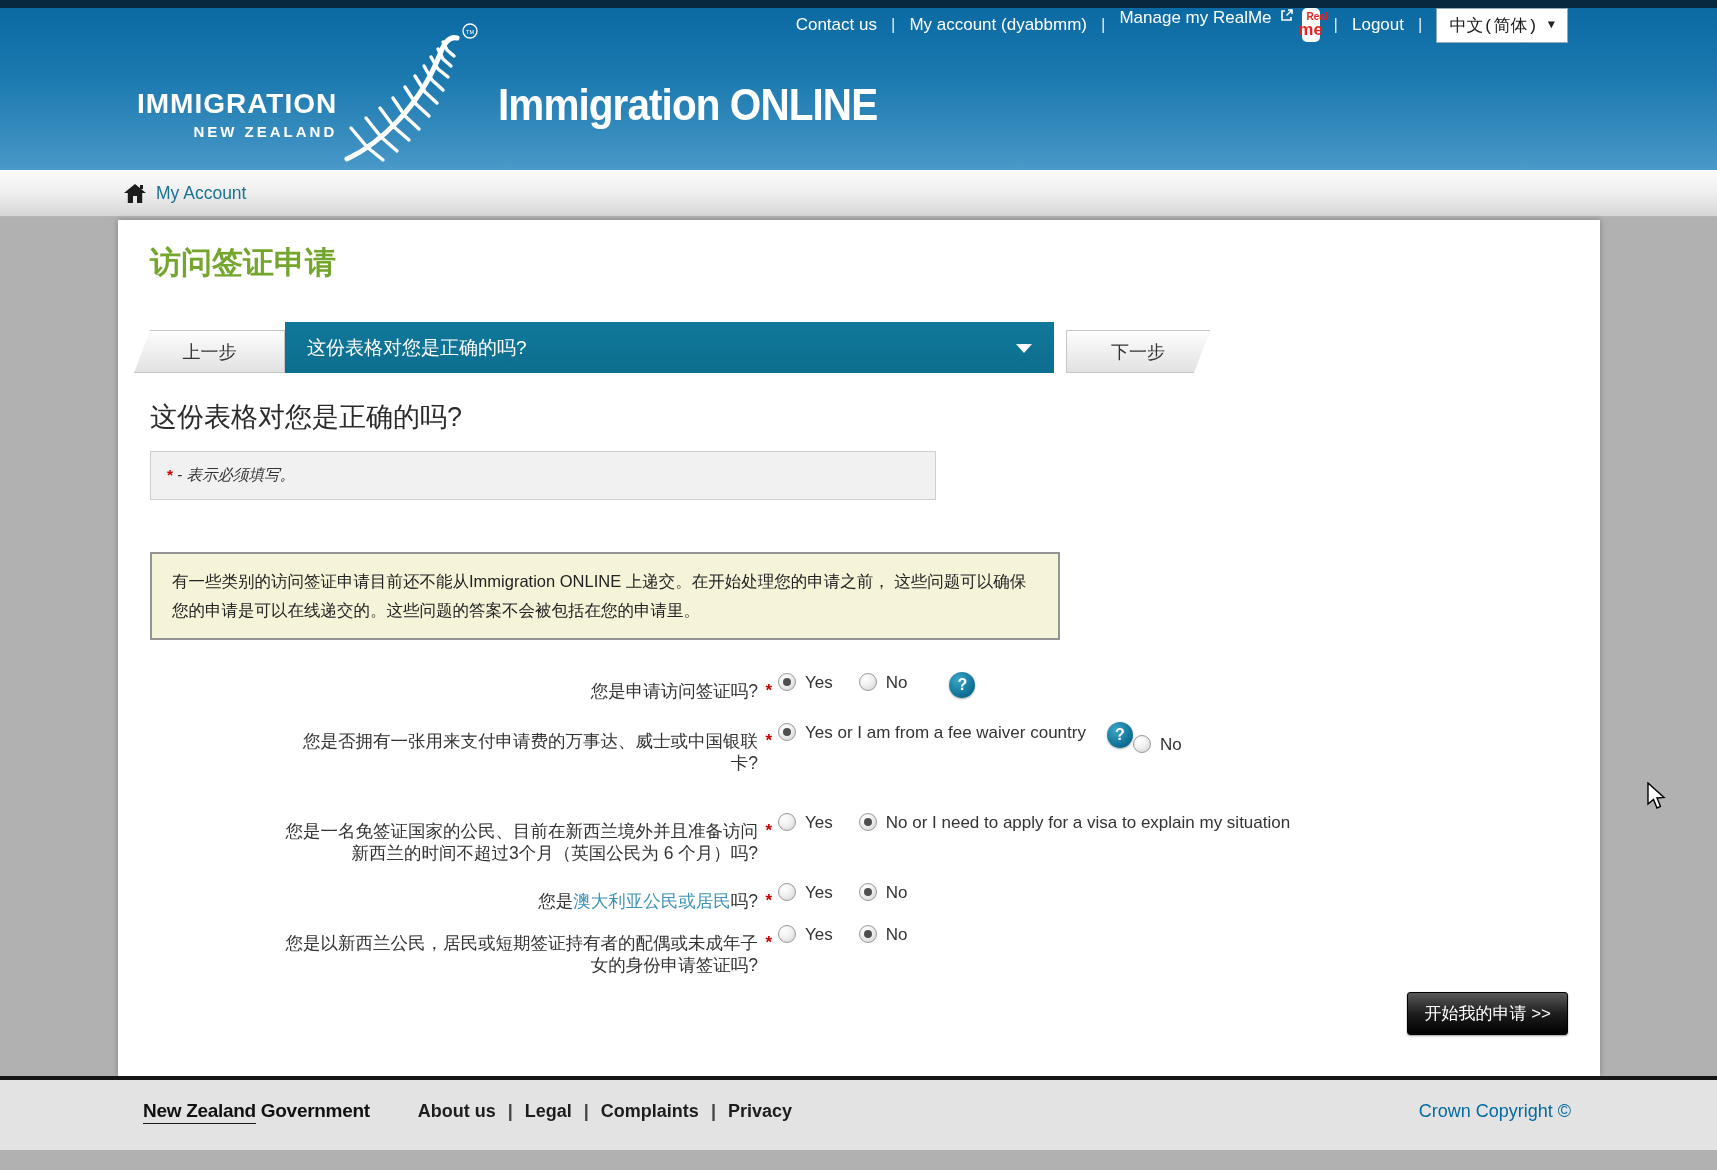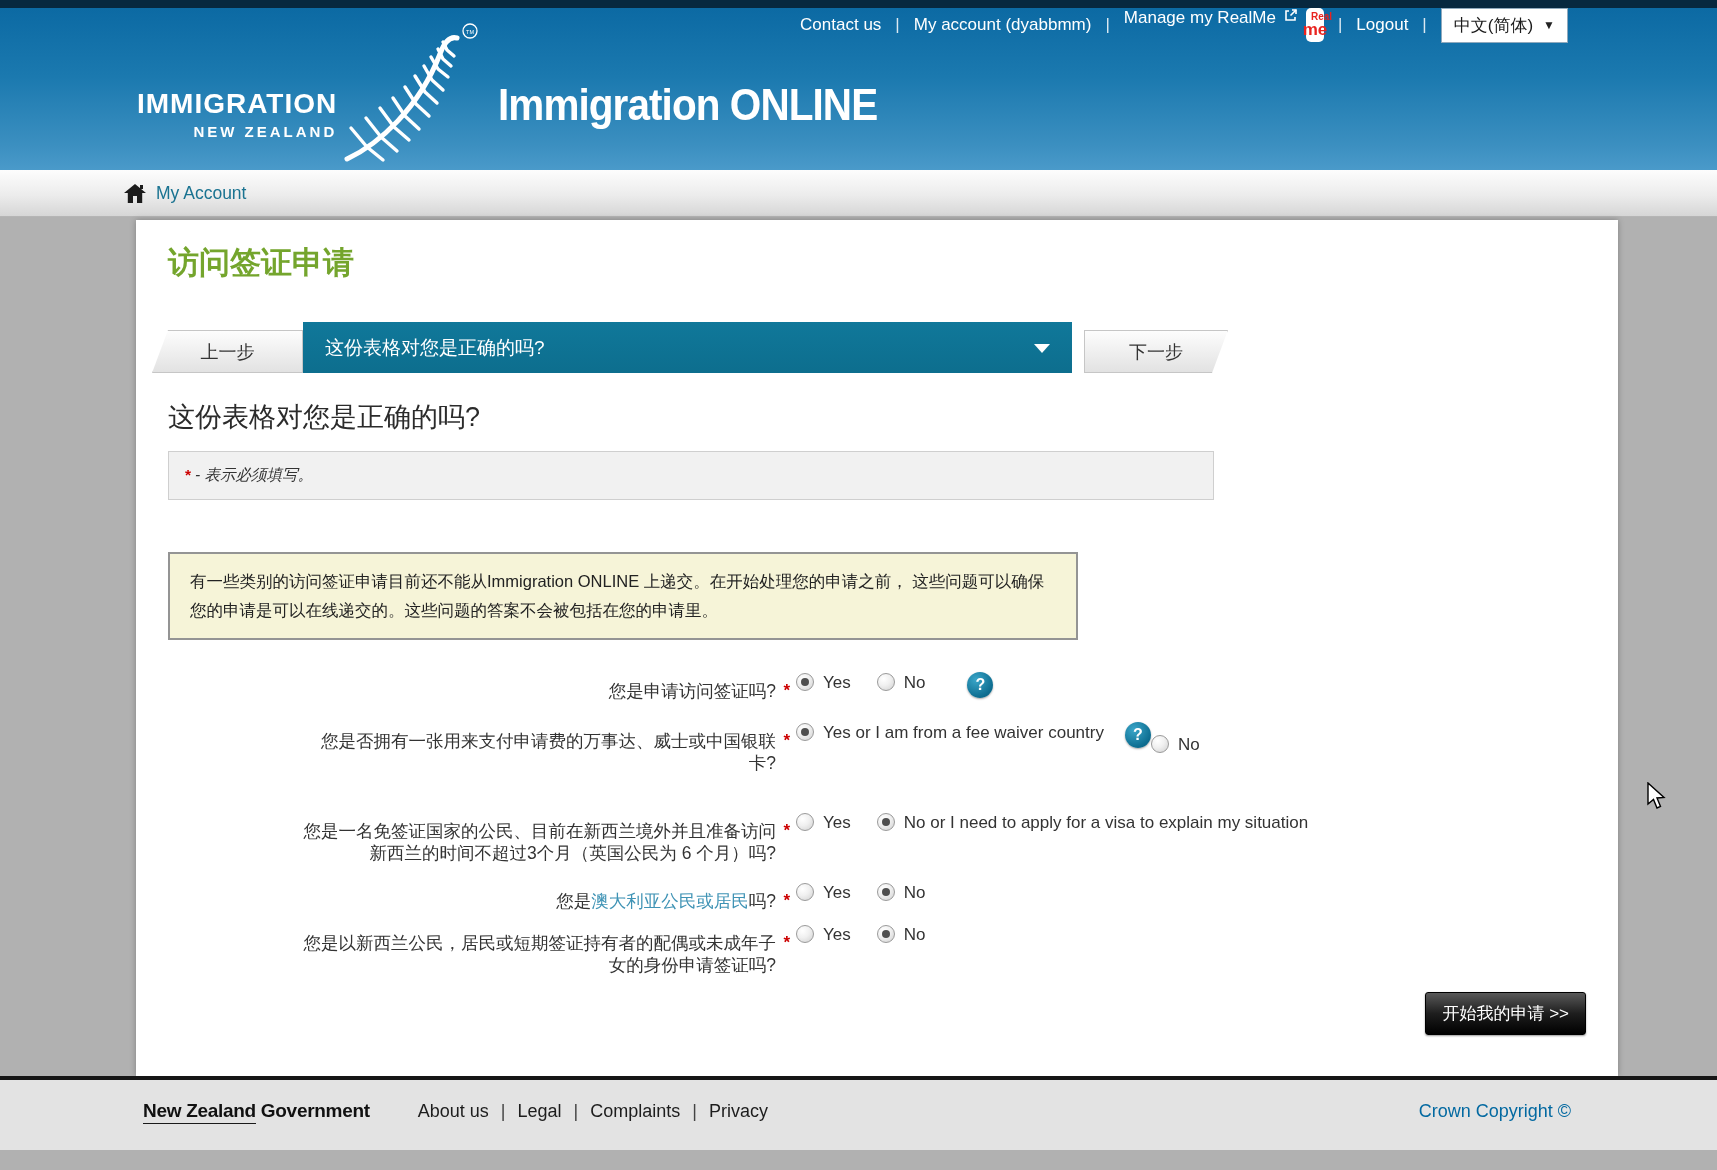--- a/index.html
+++ b/index.html
@@ -13,56 +13,56 @@
   .topnav{position:absolute;top:7px;right:149px;display:flex;align-items:center;gap:14px;height:36px;
     color:#fff;font-size:17px;}
   .topnav a{color:#fff;text-decoration:none;cursor:pointer;}
   .topnav .sep{color:rgba(255,255,255,.85);}
   .realme-group{display:flex;align-items:flex-start;gap:8px;}
   .realme-badge{width:18px;height:34px;background:#fff;border-radius:5px;display:flex;flex-direction:column;
     align-items:center;justify-content:center;line-height:1;cursor:pointer;}
   .realme-badge .r1{color:#e8231f;font-size:10px;font-weight:bold;align-self:flex-start;margin-left:5px;}
   .realme-badge .r2{color:#e8231f;font-size:17px;font-weight:bold;margin-top:-1px;}
   .langbox{background:#fff;color:#1b1b1b;padding:5px 12px;border:1px solid #8fa9bd;display:flex;gap:10px;
-    align-items:center;cursor:pointer;font-size:17px;}
+    align-items:center;cursor:pointer;font-size:17px;font-family:Liberation Mono, monospace;}
   .langbox .caret-txt{font-size:12px;color:#222;}
 
   .wordmark{position:absolute;left:137px;top:88px;color:#fff;text-align:left;}
   .wordmark .l1{font-size:28px;font-weight:bold;letter-spacing:1px;}
   .wordmark .l2{font-size:15px;font-weight:bold;letter-spacing:3px;text-align:right;margin-top:3px;}
   .fern{position:absolute;left:333px;top:16px;}
   .product-name{position:absolute;left:498px;top:80px;color:#fff;font-size:44px;font-weight:bold;
     letter-spacing:-1px;transform:scaleX(.92);transform-origin:left center;white-space:nowrap;}
 
   
   .breadcrumb{position:absolute;left:0;top:170px;width:100%;height:47px;
     background:linear-gradient(180deg,#fdfdfd 0%,#ececec 55%,#d6d6d6 100%);
     border-bottom:1px solid #b5b5b5;display:flex;align-items:center;gap:10px;padding-left:124px;box-sizing:border-box;}
   .breadcrumb a{color:#1a7391;font-size:17.5px;text-decoration:none;cursor:pointer;}
 
   
-  .card{position:absolute;left:136px;top:220px;width:1482px;height:856px;background:#fff;
+  .card{position:absolute;left:118px;top:220px;width:1482px;height:856px;background:#fff;
     box-shadow:0 0 6px rgba(0,0,0,.28);padding:0 32px;box-sizing:border-box;}
   h1.page-title{margin:26px 0 0;font-size:31px;line-height:34px;font-weight:bold;color:#74a52d;}
 
   .stepnav{display:flex;align-items:flex-end;height:51px;margin-top:42px;margin-left:-16px;text-align:center;}
   .tab-side{height:43px;background:linear-gradient(180deg,#fdfdfd,#e2e2e2);border:1px solid #c6c6c6;
     box-sizing:border-box;display:flex;align-items:center;justify-content:center;font-size:18px;color:#333;
     cursor:pointer;}
   .tab-prev{width:151px;clip-path:polygon(16px 0,100% 0,100% 100%,0 100%);}
   .tab-next{width:144px;margin-left:12px;clip-path:polygon(0 0,100% 0,calc(100% - 16px) 100%,0 100%);}
   .tab-current{width:769px;height:51px;background:linear-gradient(180deg,#10789a 0%,#0d6e8e 100%);
     color:#fff;font-size:19px;display:flex;align-items:center;padding-left:22px;box-sizing:border-box;
     position:relative;cursor:pointer;}
   .tab-current .caret{position:absolute;right:22px;top:22px;width:0;height:0;
     border-left:8px solid transparent;border-right:8px solid transparent;border-top:9px solid #fff;}
 
   h2.section-heading{margin:26px 0 0;font-size:27px;line-height:36px;font-weight:400;color:#2b2b2b;}
 
-  .required-box{margin-top:16px;width:1046px;background:#f1f1f1;border:1px solid #cfcfcf;box-sizing:border-box;
+  .required-box{margin-top:16px;width:786px;background:#f1f1f1;border:1px solid #cfcfcf;box-sizing:border-box;
     padding:13px 16px;font-size:15.5px;color:#333;}
   .required-box .req{color:#c00;font-weight:bold;font-style:normal;}
   .required-box .note{font-style:italic;margin-left:4px;}
 
   .info-box{margin-top:52px;width:910px;background:#f6f4d8;border:2px solid #949494;box-sizing:border-box;
     padding:13px 20px;font-size:16.5px;line-height:29px;color:#222;}
 
   .questions{margin-top:32px;}
   .q-row{display:flex;align-items:flex-start;}
   .q-label{width:480px;margin-left:128px;margin-right:20px;text-align:right;font-size:17.5px;line-height:22px;
@@ -85,21 +85,21 @@
   .start-btn{position:absolute;top:772px;right:32px;background:linear-gradient(180deg,#595959 0%,#1e1e1e 50%,#000 100%);
     color:#fff;font-size:17px;font-family:inherit;padding:9px 16px;border:1px solid #000;border-radius:3px;
     cursor:pointer;box-shadow:0 1px 2px rgba(0,0,0,.4);}
 
   
   .app-footer{position:absolute;left:0;top:1076px;width:100%;height:74px;background:#e3e3e3;
     border-top:4px solid #161616;box-sizing:border-box;}
   .footer-inner{display:flex;align-items:center;padding:20px 146px 0 143px;}
   .nzgovt{font-size:19px;font-weight:bold;color:#111;letter-spacing:-.3px;white-space:nowrap;}
   .nzgovt .nz{border-bottom:1.5px solid #1a1a1a;padding-bottom:2px;}
-  .footer-links{display:flex;align-items:center;margin-left:48px;font-size:18px;}
+  .footer-links{display:flex;align-items:center;margin-left:48px;font-size:18px;font-weight:bold;}
   .footer-links a{color:#1d1d1d;text-decoration:none;cursor:pointer;}
   .footer-links .sep{margin:0 12px;color:#444;}
   .crown{margin-left:auto;font-size:18px;color:#0369a1;}
 
   .cursor{position:absolute;left:1646px;top:782px;pointer-events:none;}
 </style>
 </head>
 <body>
 
 <div id="viewport">

